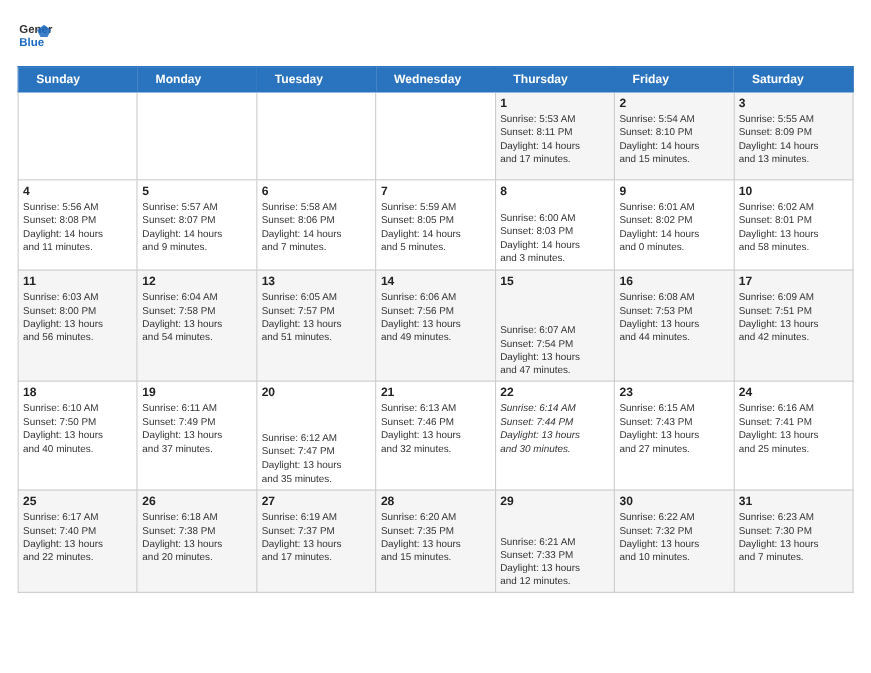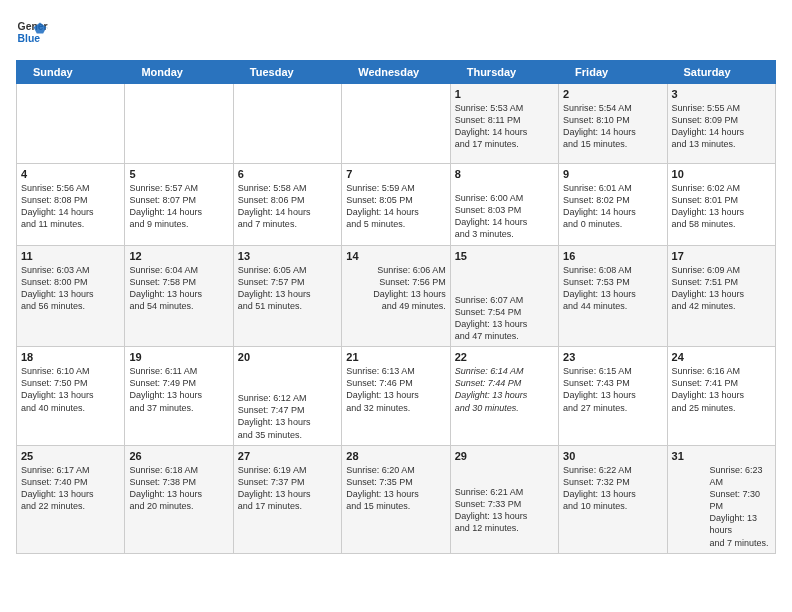--- a/index.html
+++ b/index.html
@@ -212,21 +212,21 @@
           </td>
           <td>
             <span class="day-number">13</span>
             <div class="cell-content" style="white-space: pre-line;">Sunrise: 6:05 AM
 Sunset: 7:57 PM
 Daylight: 13 hours
 and 51 minutes.</div>
           </td>
           <td>
             <span class="day-number">14</span>
-            <div class="cell-content" style="white-space: pre-line; text-align: right;">Sunrise: 6:06 AM
+            <div class="cell-content" style="white-space: pre-line;">Sunrise: 6:06 AM
 Sunset: 7:56 PM
 Daylight: 13 hours
 and 49 minutes.</div>
           </td>
           <td>
             <span class="day-number">15</span>
             <div class="cell-content" style="white-space: pre-line; margin-top: 32px;">Sunrise: 6:07 AM
 Sunset: 7:54 PM
 Daylight: 13 hours
 and 47 minutes.</div>
@@ -335,21 +335,21 @@
           </td>
           <td>
             <span class="day-number">30</span>
             <div class="cell-content" style="white-space: pre-line;">Sunrise: 6:22 AM
 Sunset: 7:32 PM
 Daylight: 13 hours
 and 10 minutes.</div>
           </td>
           <td>
             <span class="day-number">31</span>
-            <div class="cell-content" style="white-space: pre-line; margin-left: 38px;">Sunrise: 6:23 AM
+            <div class="cell-content" style="white-space: pre-line;">Sunrise: 6:23 AM
 Sunset: 7:30 PM
 Daylight: 13 hours
 and 7 minutes.</div>
           </td>
         </tr>
       </tbody>
   </table>
 </div>
 
 </body></html>

